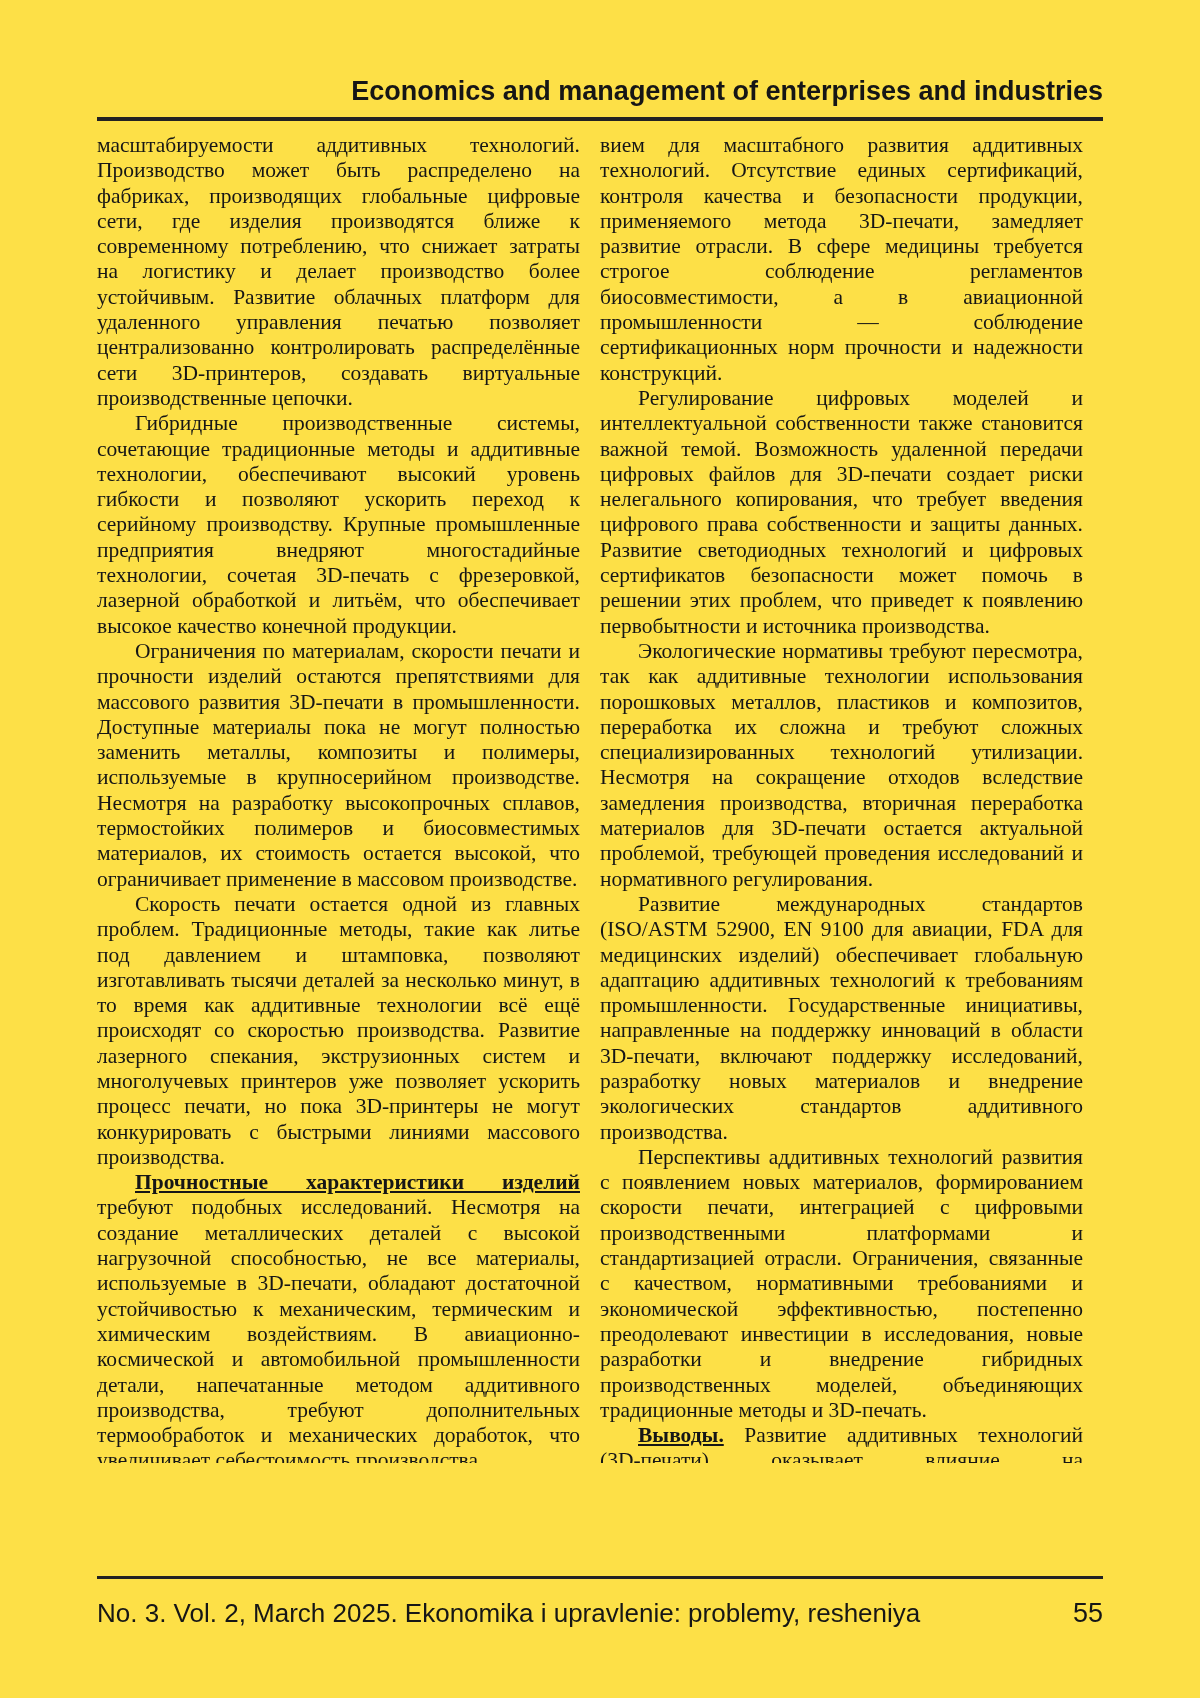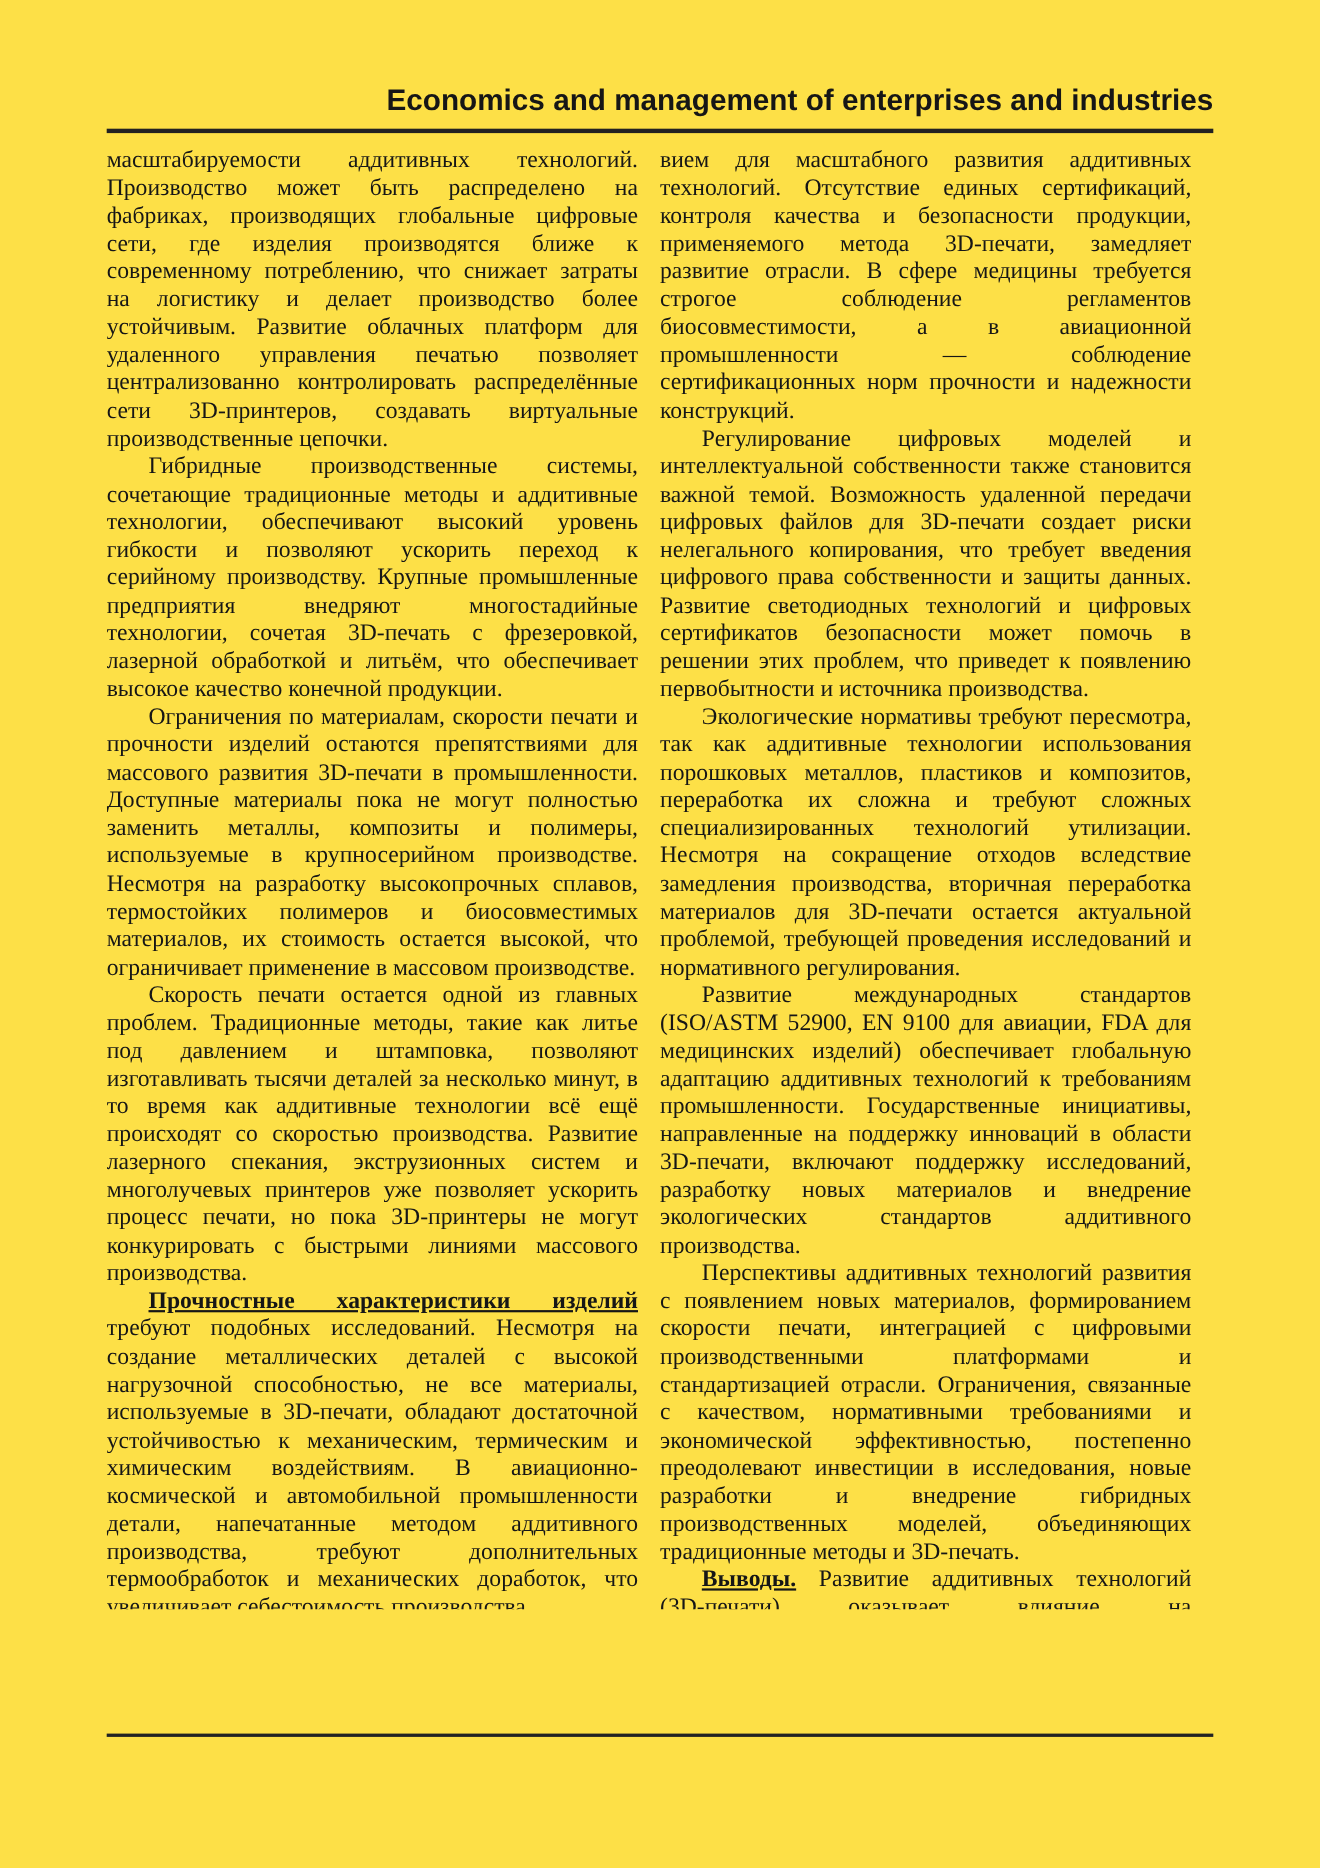--- a/index.html
+++ b/index.html
@@ -114,14 +114,18 @@
         <p>Регулирование цифровых моделей и интеллектуальной собственности также становится важной темой. Возможность удаленной передачи цифровых файлов для 3D-печати создает риски нелегального копирования, что требует введения цифрового права собственности и защиты данных. Развитие светодиодных технологий и цифровых сертификатов безопасности может помочь в решении этих проблем, что приведет к появлению первобытности и источника производства.</p>
         <p>Экологические нормативы требуют пересмотра, так как аддитивные технологии использования порошковых металлов, пластиков и композитов, переработка их сложна и требуют сложных специализированных технологий утилизации. Несмотря на сокращение отходов вследствие замедления производства, вторичная переработка материалов для 3D-печати остается актуальной проблемой, требующей проведения исследований и нормативного регулирования.</p>
         <p>Развитие международных стандартов (ISO/ASTM 52900, EN 9100 для авиации, FDA для медицинских изделий) обеспечивает глобальную адаптацию аддитивных технологий к требованиям промышленности. Государственные инициативы, направленные на поддержку инноваций в области 3D-печати, включают поддержку исследований, разработку новых материалов и внедрение экологических стандартов аддитивного производства.</p>
         <p>Перспективы аддитивных технологий развития с появлением новых материалов, формированием скорости печати, интеграцией с цифровыми производственными платформами и стандартизацией отрасли. Ограничения, связанные с качеством, нормативными требованиями и экономической эффективностью, постепенно преодолевают инвестиции в исследования, новые разработки и внедрение гибридных производственных моделей, объединяющих традиционные методы и 3D-печать.</p>
         <p><b>Выводы.</b> Развитие аддитивных технологий (3D-печати) оказывает влияние на промышленность, приводя к сокращению производственных затрат, гибкости в проектировании и снижению в зависимости от сложных цепочек поставок. Внедрение</p>
       </div>
   </div>
 
   <div class="foot-rule"></div>
 
+  <div class="footer">
+    <span>No. 3. Vol. 2, March 2025. Ekonomika i upravlenie: problemy, resheniya</span>
+    <span class="page-num">55</span>
+  </div>
 
 </div>
 
 </body></html>

